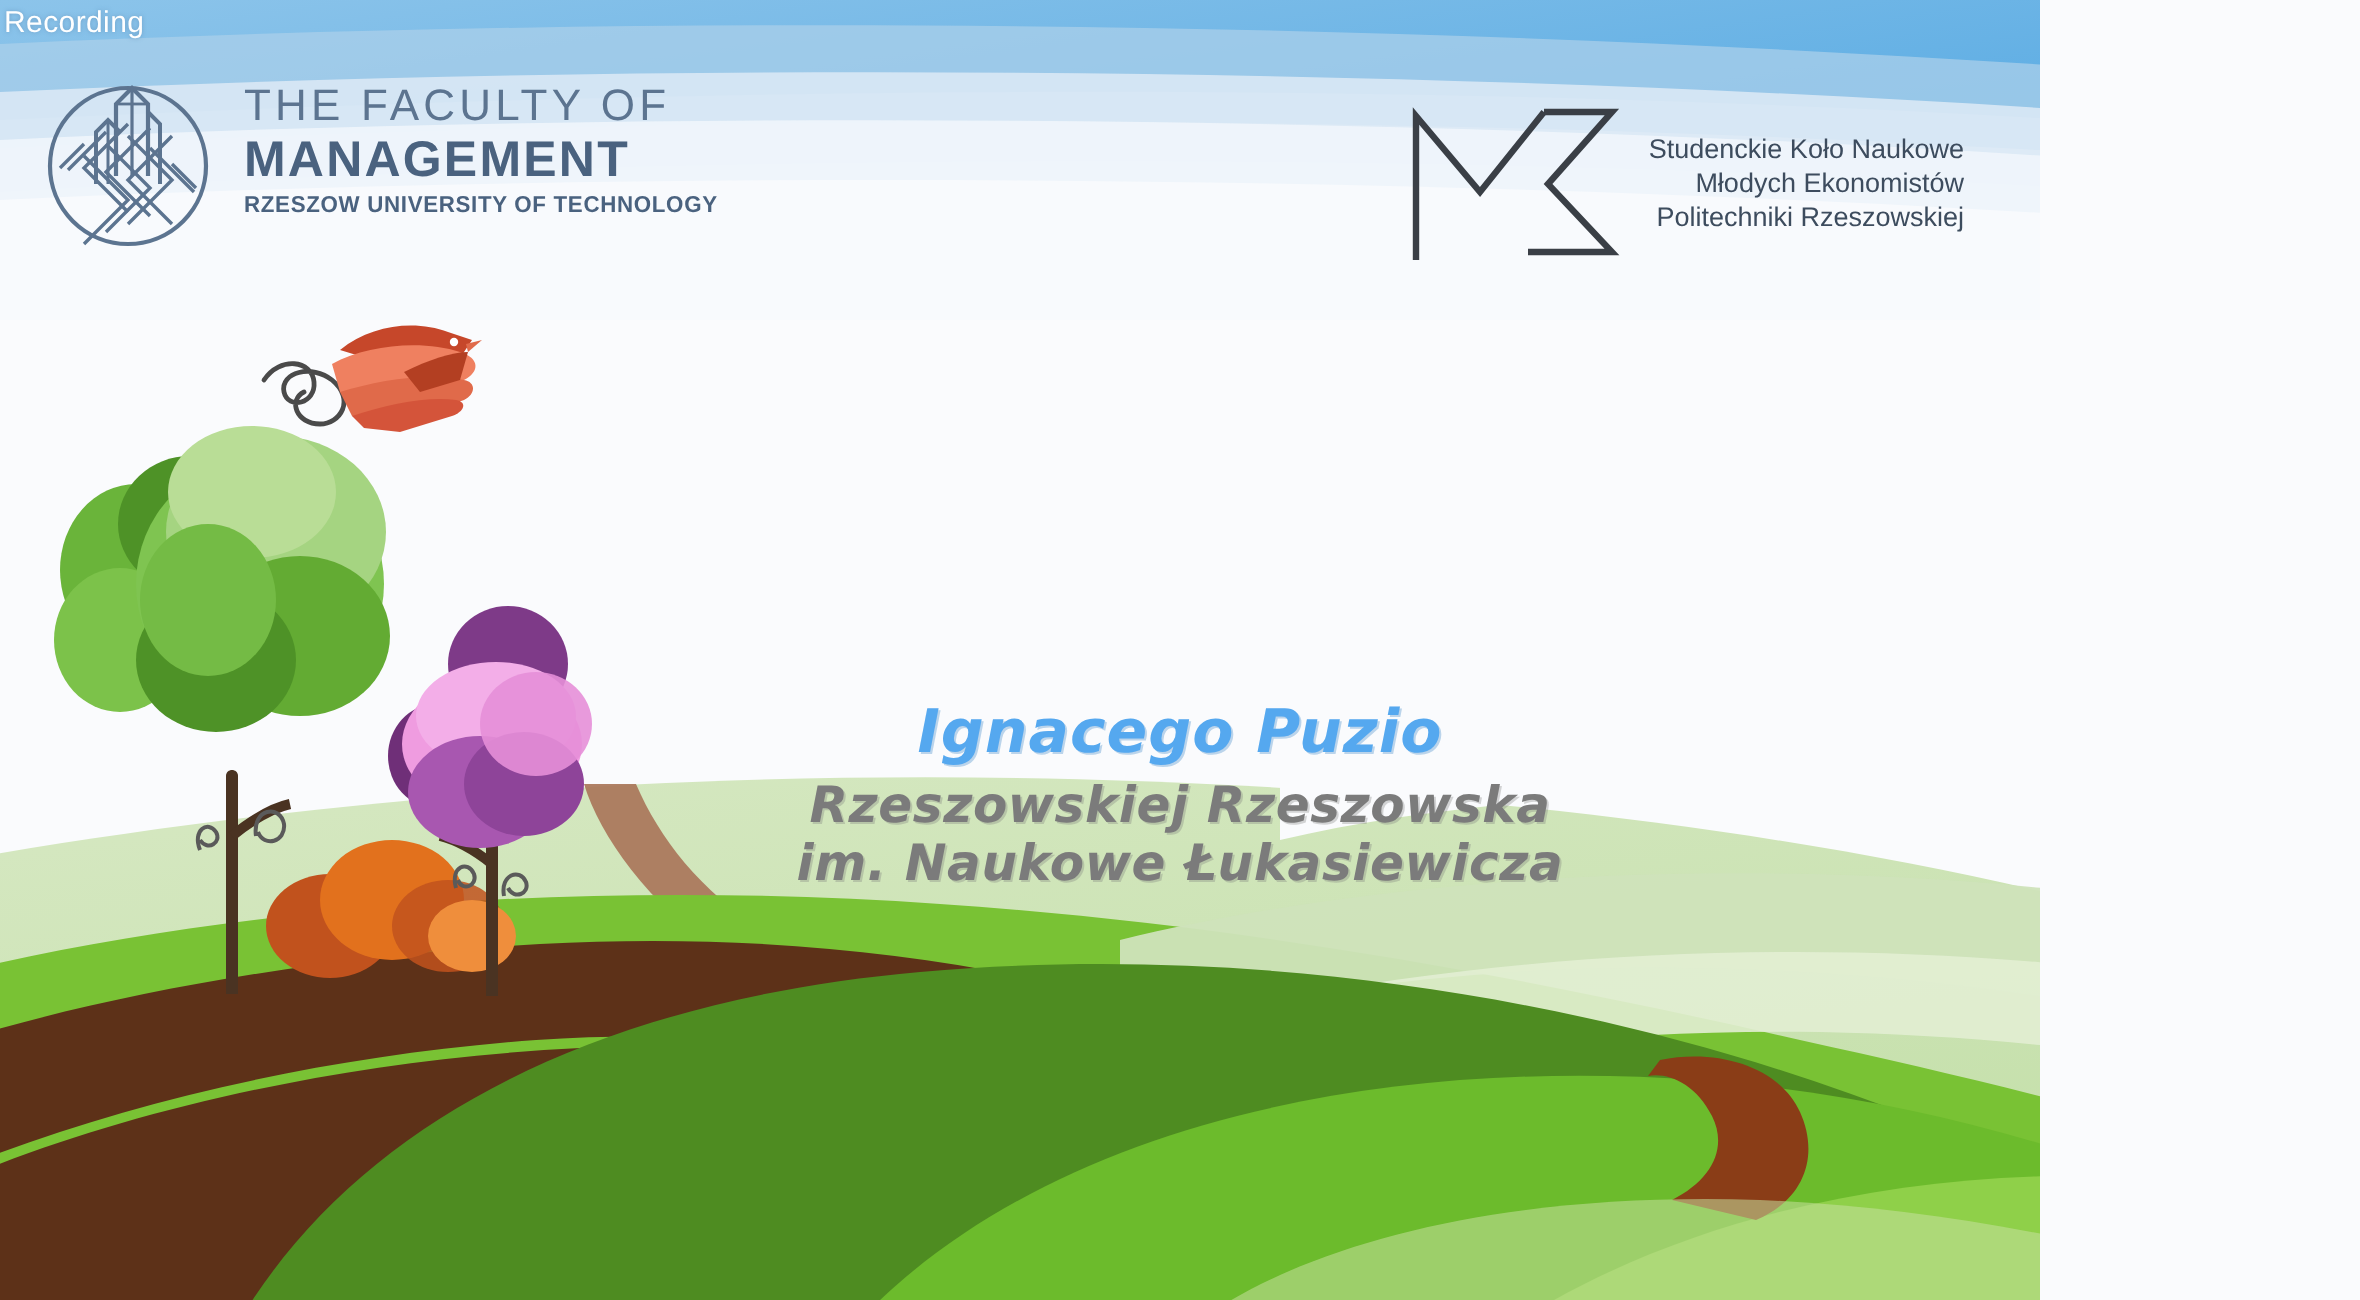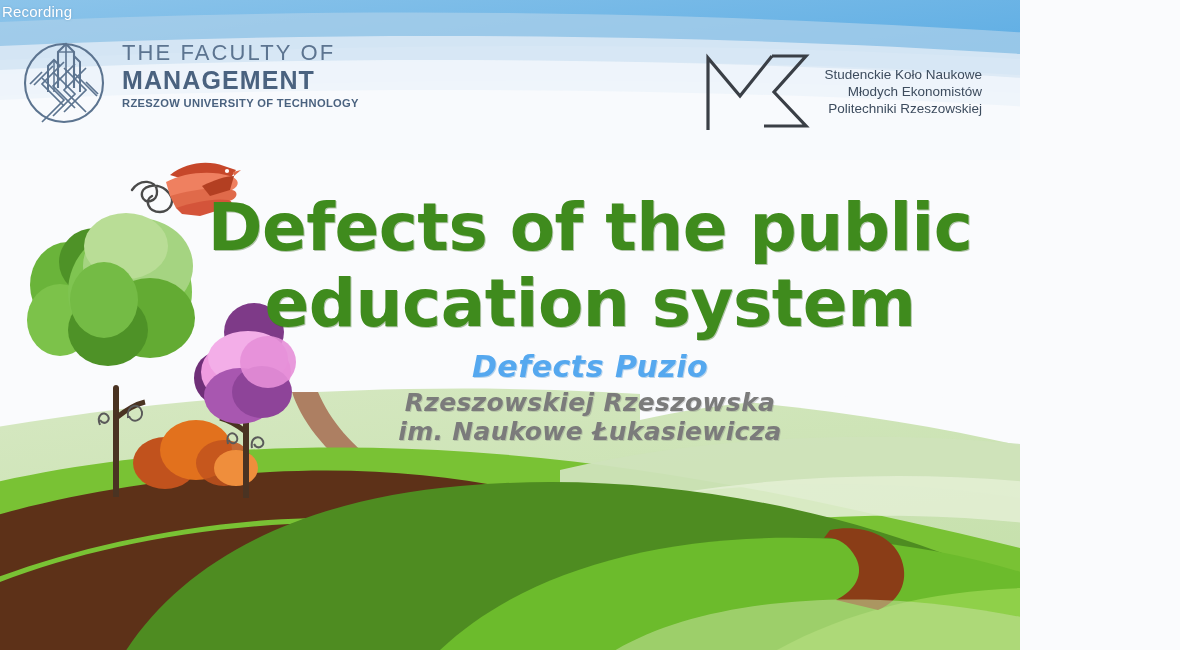--- a/index.html
+++ b/index.html
@@ -242,24 +242,20 @@
         <path d="M70,4 L104,4 L72,40 L104,74 L62,74"></path>
       </g>
     </svg>
     <div class="stext">
       <div>Studenckie Koło Naukowe</div>
       <div>Młodych Ekonomistów</div>
       <div>Politechniki Rzeszowskiej</div>
     </div>
   </div>
 
-  <div id="title-block">
-    <div class="maintitle">Defects of the public</div>
-    <div class="maintitle">education system</div>
-  </div>
 
   <div id="author-block">
-    <div class="author">Defects Puzio</div>
+    <div class="author">Ignacego Puzio</div>
     <div class="affil first">Rzeszowskiej Rzeszowska</div>
     <div class="affil">im. Naukowe Łukasiewicza</div>
   </div>
 
 </div>
 
 </body></html>

